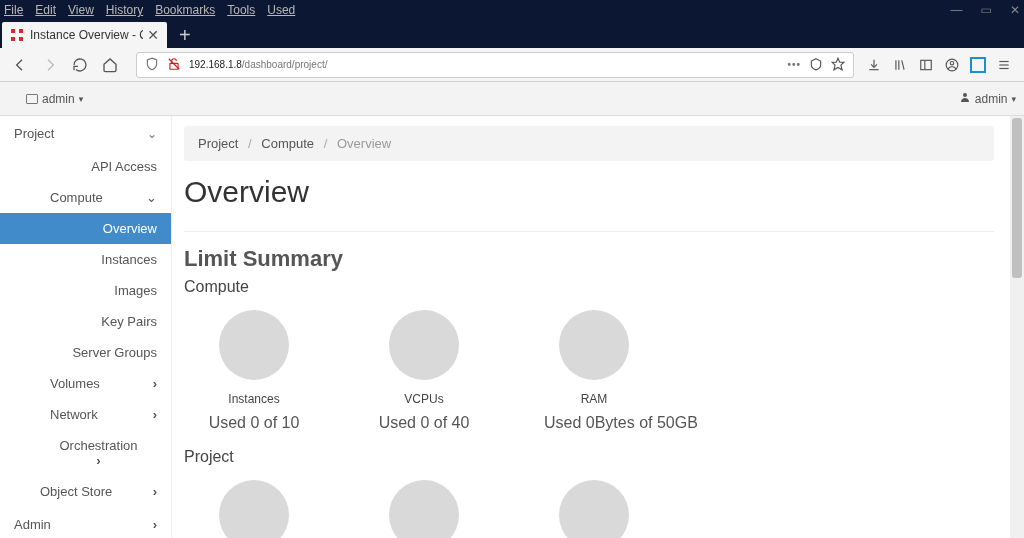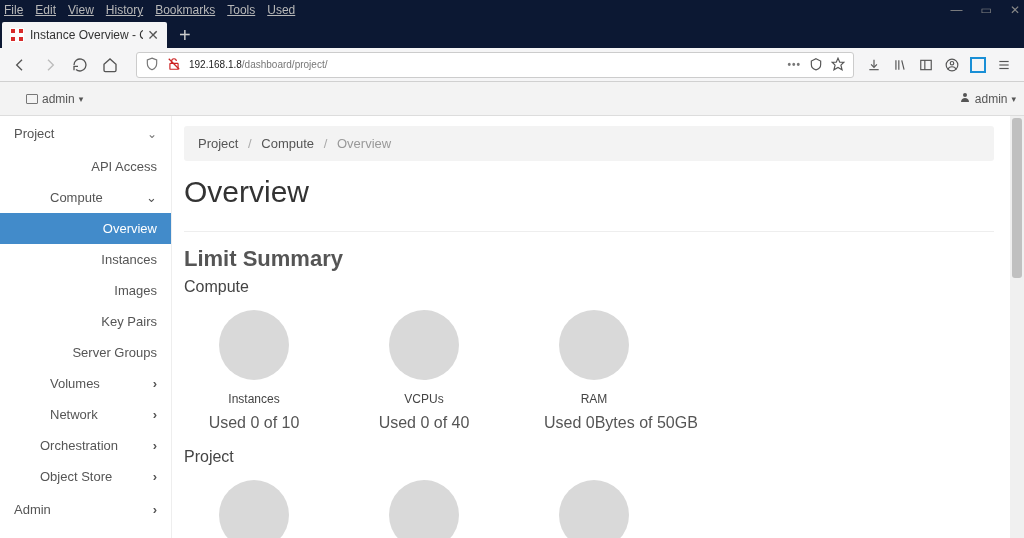--- a/index.html
+++ b/index.html
@@ -229,21 +229,21 @@
         <span>Server Groups</span>
       </div>
     <div class="side-item sub2" style="padding-left:50px;">
         <span>Volumes</span>
         <span class="chev">›</span>
       </div>
     <div class="side-item sub2" style="padding-left:50px;">
         <span>Network</span>
         <span class="chev">›</span>
       </div>
-    <div class="side-item sub2" style="padding-left:40px;">
+    <div class="side-item sub2" style="padding-left:40px;flex-direction:column;">
         <span>Orchestration</span>
         <span class="chev">›</span>
       </div>
     <div class="side-item sub2" style="padding-left:40px;">
         <span>Object Store</span>
         <span class="chev">›</span>
       </div>
     <div class="side-head">
         <span>Admin</span>
         <span class="chev">›</span>

